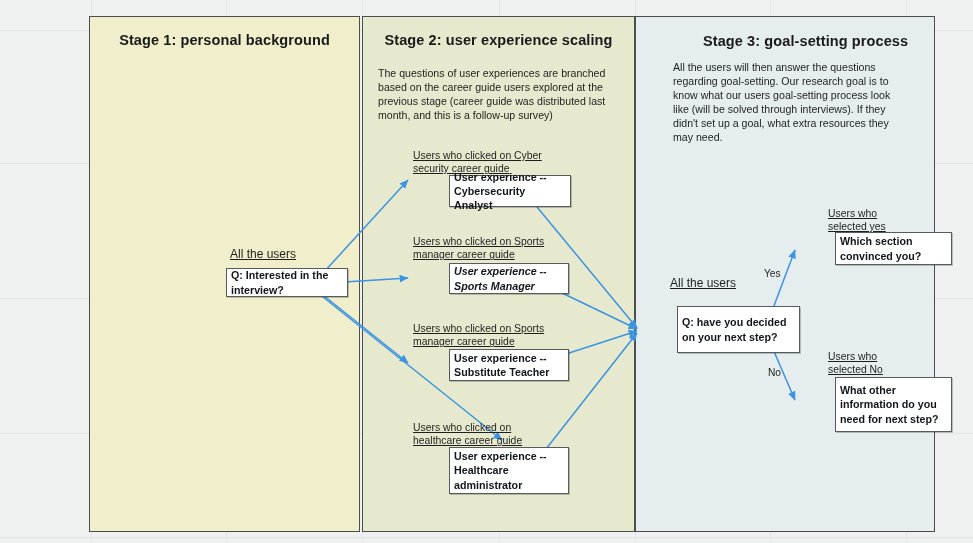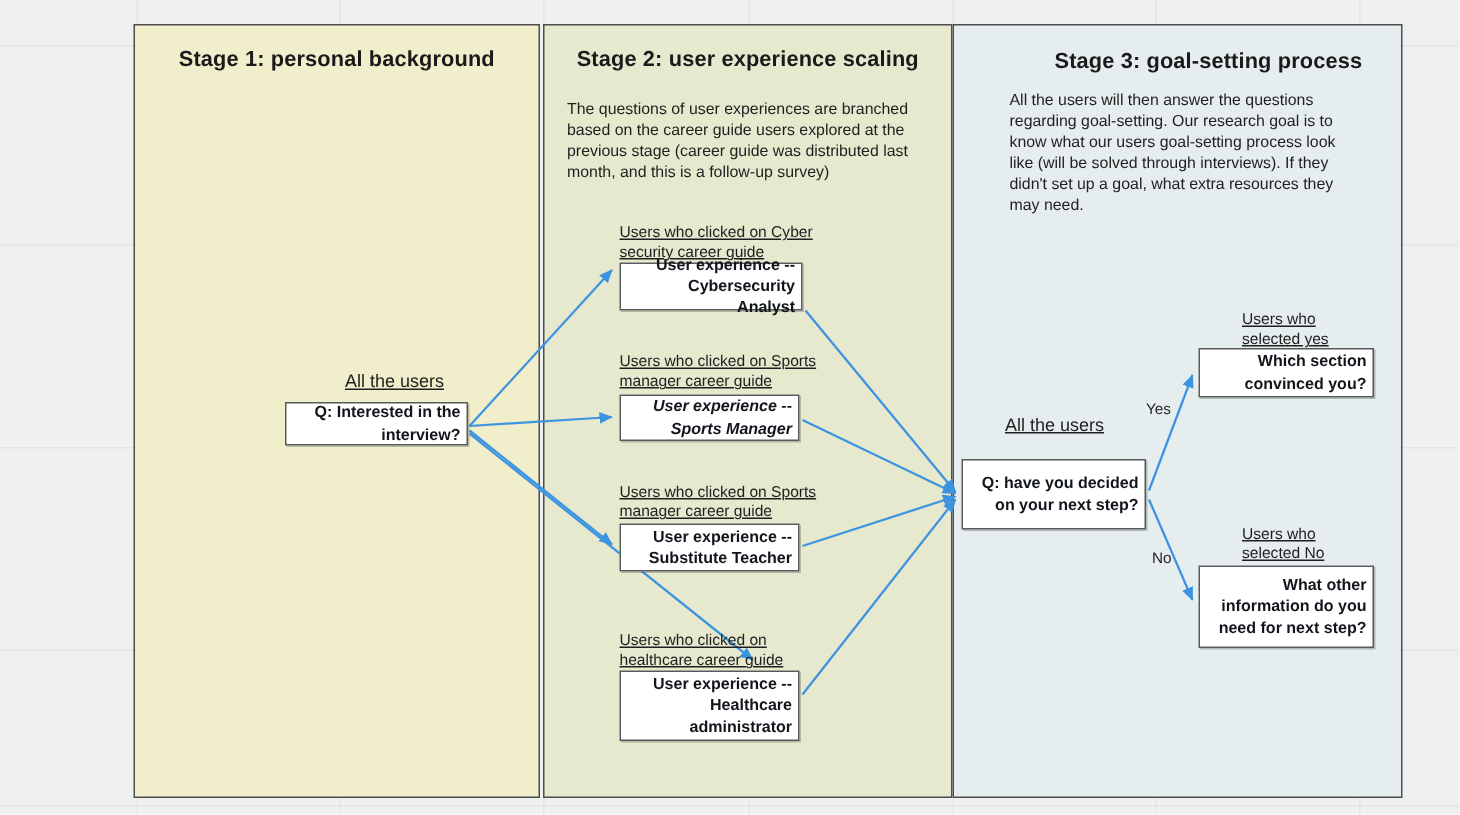--- a/index.html
+++ b/index.html
@@ -68,27 +68,28 @@
 
   
   .node {
     position: absolute;
     box-sizing: border-box;
     border: 1px solid #565b5b;
     background: #ffffff;
     display: flex;
     align-items: center;
     justify-content: center;
-    text-align: right;
+    text-align: left;
     font-size: 10.7px;
     font-weight: bold;
     color: #12161c;
     line-height: 1.32;
     box-shadow: 1px 1px 0 rgba(0,0,0,0.22);
     padding: 2px 4px;
+    margin-left: 36px;
   }
   #node-interested   { left: 190px; top: 268px; width: 122px; height: 29px; }
   #node-cyber        { left: 413px; top: 175px; width: 122px; height: 32px; }
   #node-sports       { left: 413px; top: 263px; width: 120px; height: 31px; font-style: italic; }
   #node-substitute   { left: 413px; top: 349px; width: 120px; height: 32px; }
   #node-healthcare   { left: 413px; top: 447px; width: 120px; height: 47px; }
   #node-decided      { left: 641px; top: 306px; width: 123px; height: 47px; }
   #node-which-section{ left: 799px; top: 232px; width: 117px; height: 33px; }
   #node-what-other   { left: 799px; top: 377px; width: 117px; height: 55px; }
 

